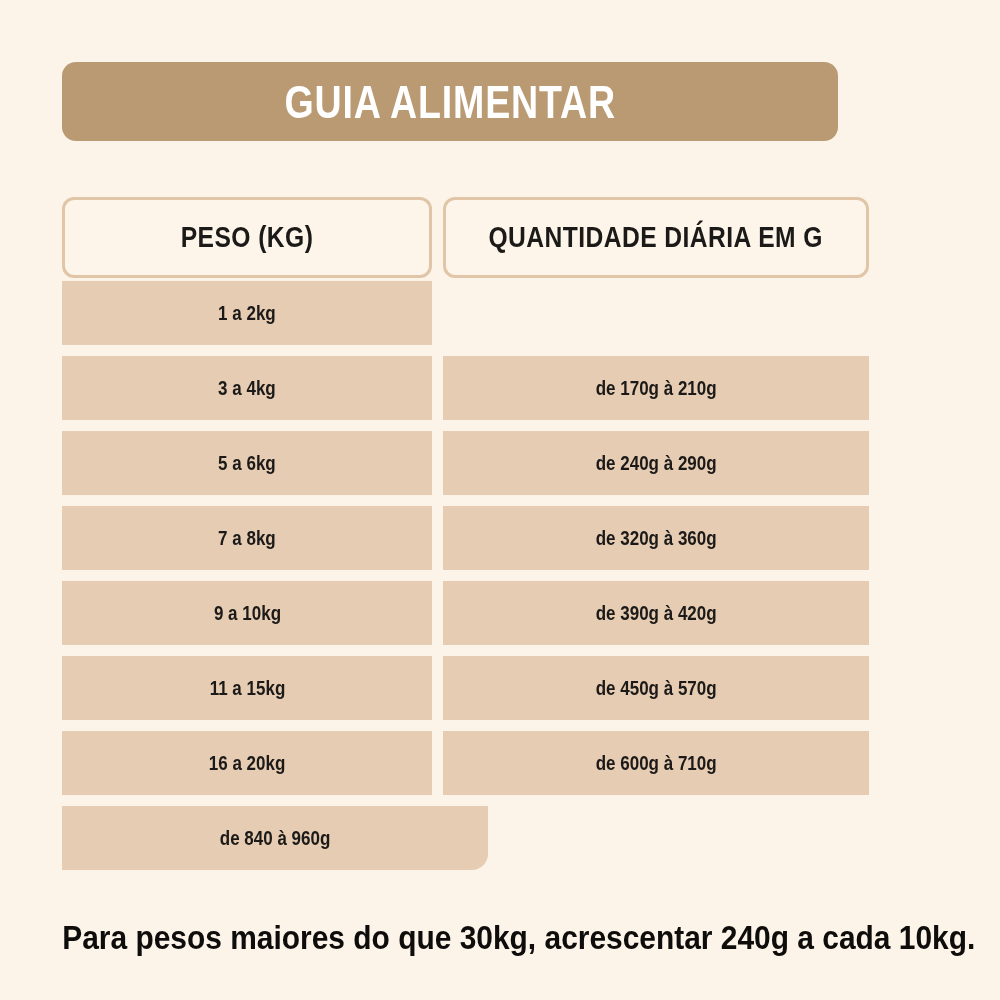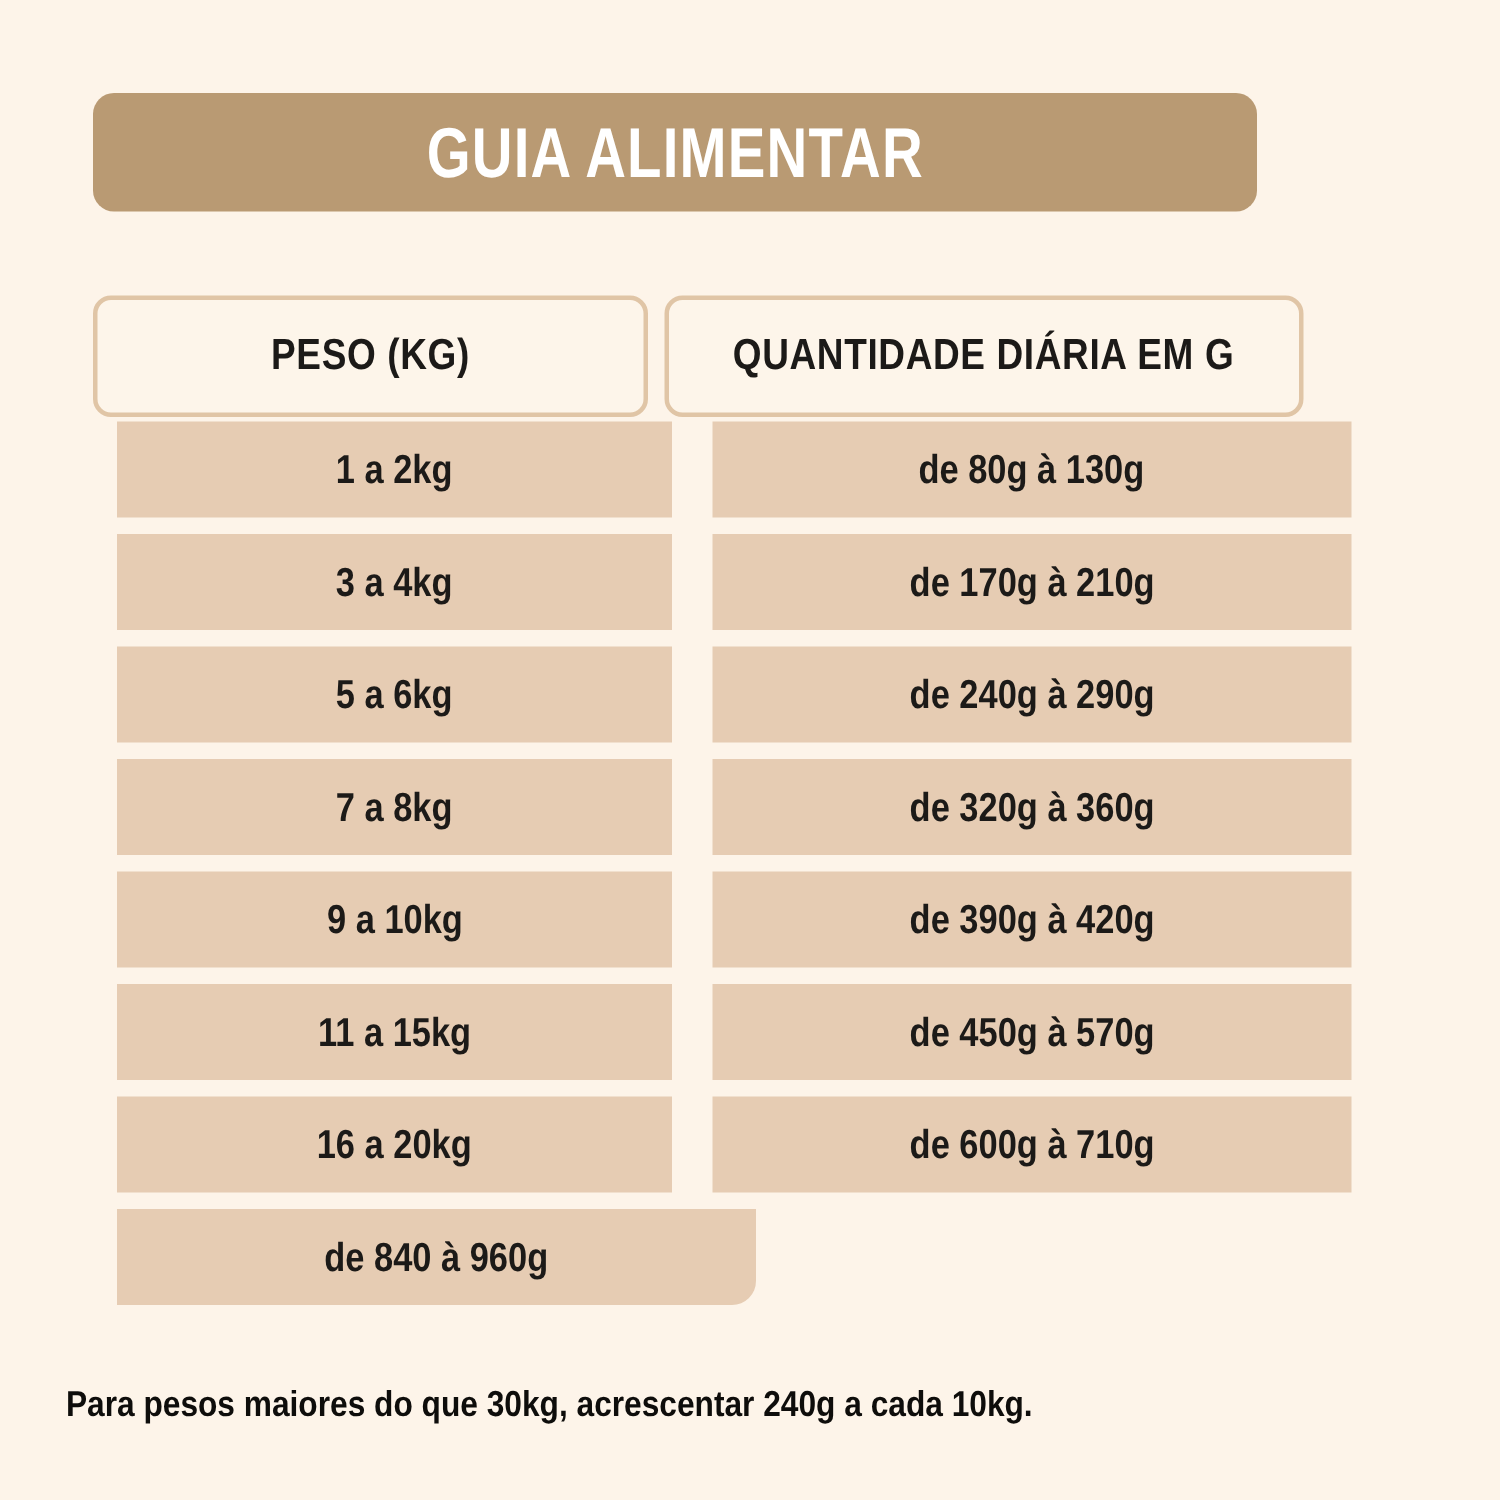--- a/index.html
+++ b/index.html
@@ -60,34 +60,33 @@
     height: 81px;
     background: var(--header-cell-bg, #fdf5ea);
     border: 3px solid var(--header-cell-border, #e0c5a6);
     border-radius: 12px;
     font-size: 29px;
     letter-spacing: 0.5px;
   }
   .data-cell {
     height: 64px;
     background: var(--cell-bg, #e6ccb3);
-    font-size: 27px;
-    margin-left: 16px;
+    font-size: 20px;
   }
   .c1 { width: 370px; }
   .c2 { width: 426px; text-align: right; }
   .trow.last .c1 { border-bottom-left-radius: 16px; }
   .trow.last .c2 { border-bottom-right-radius: 16px; }
   .footnote {
     position: absolute;
     left: 0;
     right: 0;
     top: 916px;
-    text-align: left;
-    font-size: 24px;
+    text-align: right;
+    font-size: 34px;
     font-weight: 700;
     color: var(--footnote-text, #0e0d0b);
     line-height: 42px;
   }
 </style>
 </head>
 <body>
 
 <div class="banner">
   <span class="banner-title">GUIA ALIMENTAR</span>
@@ -100,23 +99,20 @@
       <span class="cond">PESO (KG)</span>
     </div>
     <div class="cell head-cell c2">
       <span class="cond">QUANTIDADE DIÁRIA EM G</span>
     </div>
   </div>
 
   <div class="trow">
     <div class="cell data-cell c1">
         <span class="cond">1 a 2kg</span>
-      </div>
-    <div class="cell data-cell c2">
-        <span class="cond">de 80g à 130g</span>
       </div>
   </div>
 
   <div class="trow">
     <div class="cell data-cell c1">
         <span class="cond">3 a 4kg</span>
       </div>
     <div class="cell data-cell c2">
         <span class="cond">de 170g à 210g</span>
       </div>

